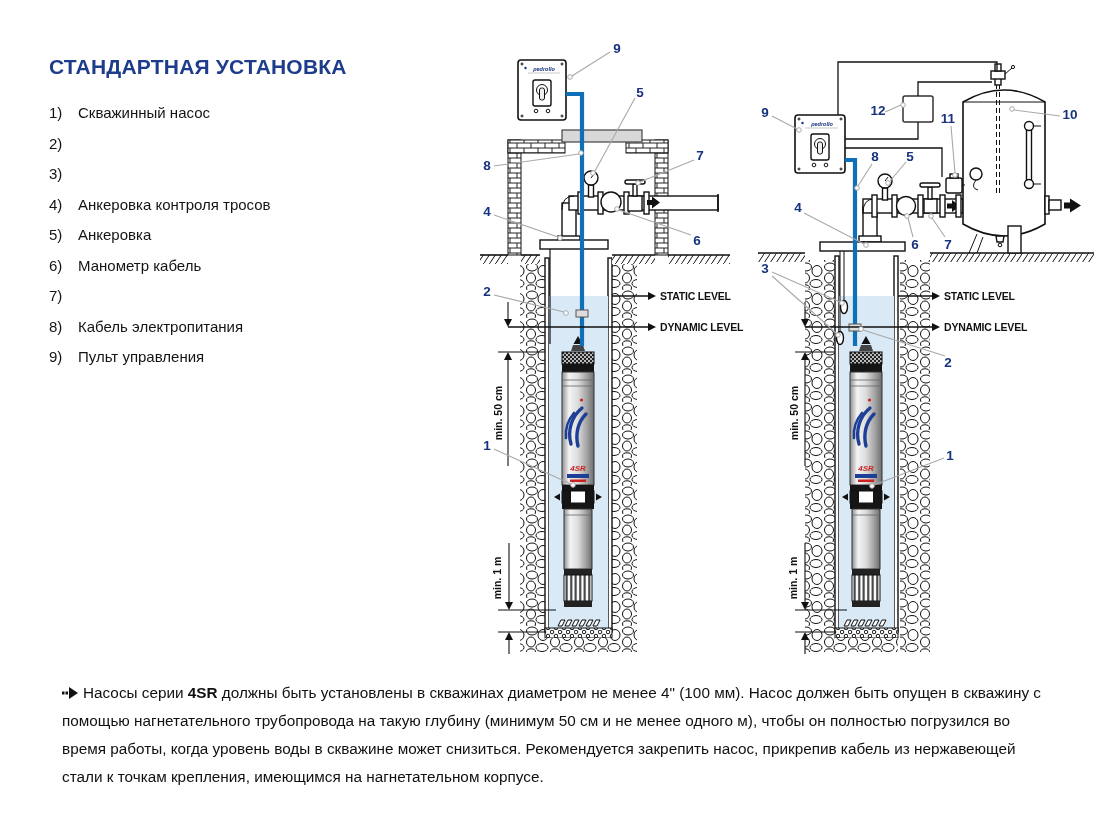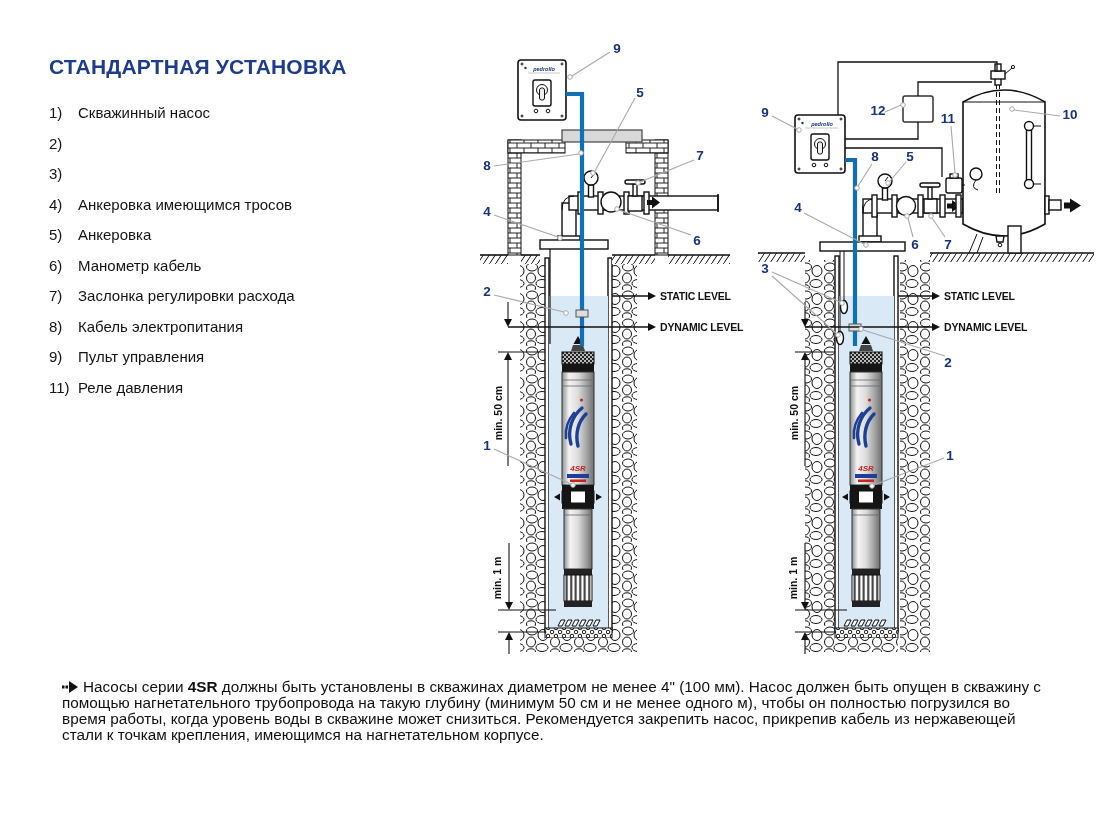--- a/index.html
+++ b/index.html
@@ -6,21 +6,21 @@
     --title:#1e3c8c; --callout:#17327e; --cable:#0f6fb7; --water:#d9e9f6;
     --navy:#1d3f96; --red:#cc2222; --lid:#d8d8d8;
   }
   *{margin:0;padding:0;box-sizing:border-box}
   body{background:#fff;font-family:"Liberation Sans",sans-serif;}
   .page{position:relative;width:1109px;height:821px;background:#fff;overflow:hidden;}
   .title{position:absolute;left:49px;top:55px;font-size:21px;font-weight:bold;color:var(--title);letter-spacing:.2px;}
   .parts{position:absolute;left:49px;top:104px;width:420px;}
   .part-row{display:flex;height:30.5px;align-items:flex-start;font-size:15px;color:#141414;}
   .part-num{width:29px;flex:0 0 29px;}
-  .note{position:absolute;left:62px;top:679px;width:990px;font-size:15.3px;line-height:16px;color:#101010;}
+  .note{position:absolute;left:62px;top:679px;width:990px;font-size:15.3px;line-height:28px;color:#101010;}
   .note b{font-weight:bold;}
   .note .arr{display:inline-block;margin-right:5px;position:relative;top:1px;}
   svg text{font-family:"Liberation Sans",sans-serif;}
   .co{font-size:13.5px;font-weight:bold;fill:var(--callout);}
   .lvl{font-size:10.5px;font-weight:bold;fill:#111;letter-spacing:-0.2px;}
   .dim{font-size:10.5px;font-weight:bold;fill:#111;}
   .brandtxt{font-size:5.5px;font-style:italic;font-weight:bold;fill:var(--callout);}
   .pump-label{font-size:8px;font-weight:bold;font-style:italic;fill:var(--red);}
   .ldr{stroke:#a9a9a9;stroke-width:1.1;fill:none;}
   .dot{fill:#fff;stroke:#a9a9a9;stroke-width:1;}
@@ -48,45 +48,40 @@
         <span>Скважинный насос</span>
       </div>
     <div class="part-row">
         <span class="part-num">2)</span>
       </div>
     <div class="part-row">
         <span class="part-num">3)</span>
       </div>
     <div class="part-row">
         <span class="part-num">4)</span>
-        <span>Анкеровка имеющимся тросов</span>
+        <span>Анкеровка контроля тросов</span>
       </div>
     <div class="part-row">
         <span class="part-num">5)</span>
         <span>Анкеровка</span>
       </div>
     <div class="part-row">
         <span class="part-num">6)</span>
         <span>Манометр кабель</span>
       </div>
     <div class="part-row">
         <span class="part-num">7)</span>
-        <span>Заслонка регулировки расхода</span>
       </div>
     <div class="part-row">
         <span class="part-num">8)</span>
         <span>Кабель электропитания</span>
       </div>
     <div class="part-row">
         <span class="part-num">9)</span>
         <span>Пульт управления</span>
-      </div>
-    <div class="part-row">
-        <span class="part-num">11)</span>
-        <span>Реле давления</span>
       </div>
   </div>
 
   <svg width="270" height="630" viewBox="0 0 270 630" style="position:absolute;left:478px;top:38px" xmlns="http://www.w3.org/2000/svg" xmlns:xlink="http://www.w3.org/1999/xlink">
     <defs>
       <pattern id="brickL" width="14" height="10" patternUnits="userSpaceOnUse">
         <rect width="14" height="10" fill="#fff"></rect>
         <path d="M0 0h14M0 5h14M0 10h14M4 0v5M11 5v5" fill="none" stroke="#222" stroke-width="1"></path>
       </pattern>
       <pattern id="stoneL" width="24" height="28" patternUnits="userSpaceOnUse">

